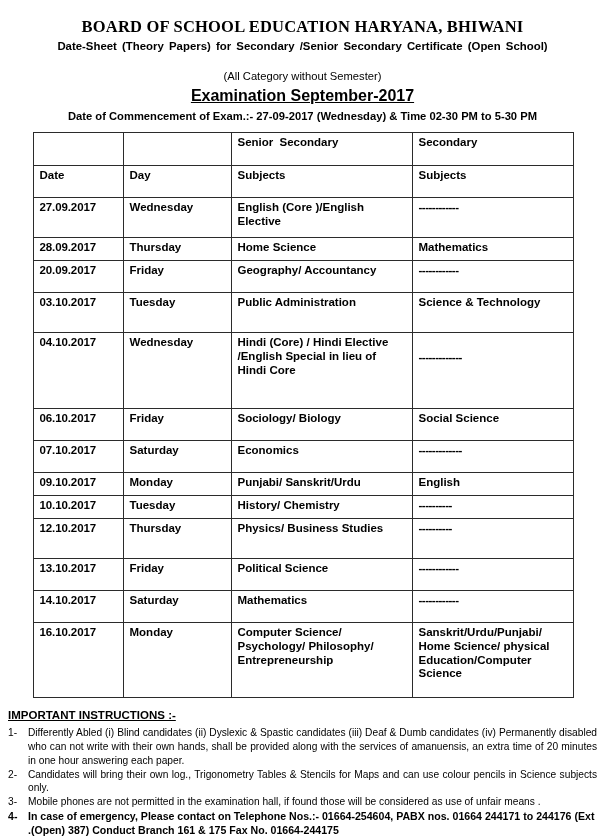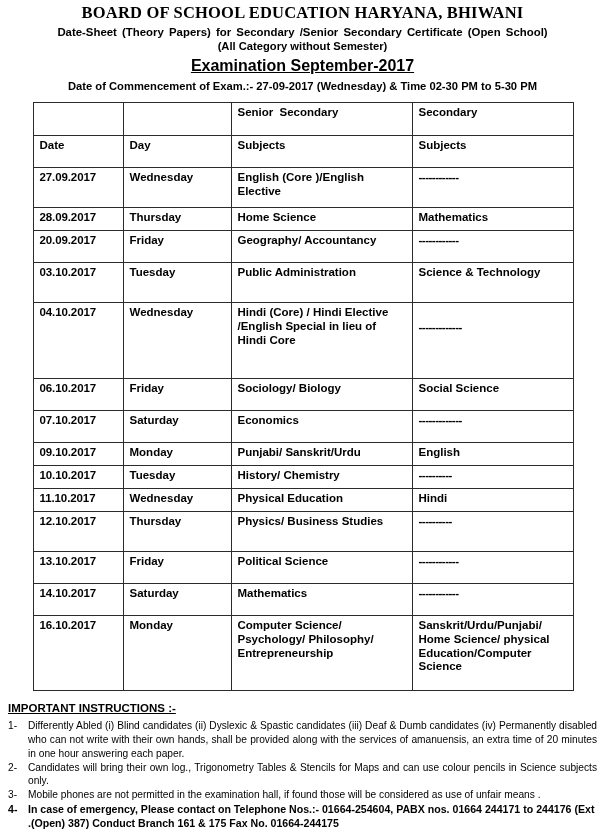--- a/index.html
+++ b/index.html
@@ -12,41 +12,41 @@
     height: 837px;
     font-family: "Liberation Sans", sans-serif;
     color: #000000;
     position: relative;
     overflow: hidden;
   }
 
   
   .doc-header {
     text-align: center;
-    padding-top: 4px;
+    padding-top: 18px;
   }
   .board-title {
     font-family: "Liberation Serif", serif;
     font-weight: bold;
     font-size: 16.5px;
     letter-spacing: 0.2px;
     line-height: 1.1;
   }
   .sub-line-1 {
     font-weight: bold;
     font-size: 11.4px;
     line-height: 1.25;
     margin-top: 3px;
     word-spacing: 2px;
   }
   .sub-line-2 {
-    font-weight: bold;
+    font-weight: normal;
     font-size: 11.2px;
     line-height: 1.25;
-    margin-top: 0px;
+    margin-top: 16px;
   }
   .exam-title {
     font-weight: bold;
     font-size: 16px;
     text-decoration: underline;
     margin-top: 3px;
     line-height: 1.25;
   }
   .sheet-title {
     font-size: 16px;
@@ -218,26 +218,20 @@
         <td class="cell-day">Monday</td>
         <td class="cell-subj">Punjabi/ Sanskrit/Urdu</td>
         <td class="cell-subj">English</td>
       </tr>
       <tr class="r-short">
         <td class="cell-date">10.10.2017</td>
         <td class="cell-day">Tuesday</td>
         <td class="cell-subj">History/ Chemistry</td>
         <td class="cell-subj dash">----------</td>
       </tr>
-      <tr class="r-short">
-        <td class="cell-date">11.10.2017</td>
-        <td class="cell-day">Wednesday</td>
-        <td class="cell-subj">Physical Education</td>
-        <td class="cell-subj">Hindi</td>
-      </tr>
       <tr class="r-tall">
         <td class="cell-date">12.10.2017</td>
         <td class="cell-day">Thursday</td>
         <td class="cell-subj">Physics/ Business Studies</td>
         <td class="cell-subj dash">----------</td>
       </tr>
       <tr class="r-mid">
         <td class="cell-date">13.10.2017</td>
         <td class="cell-day">Friday</td>
         <td class="cell-subj">Political Science</td>

